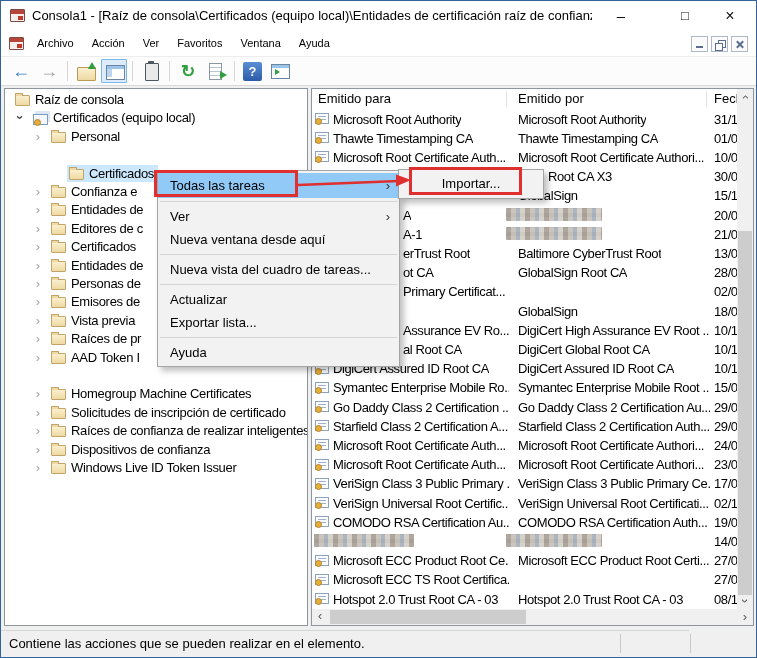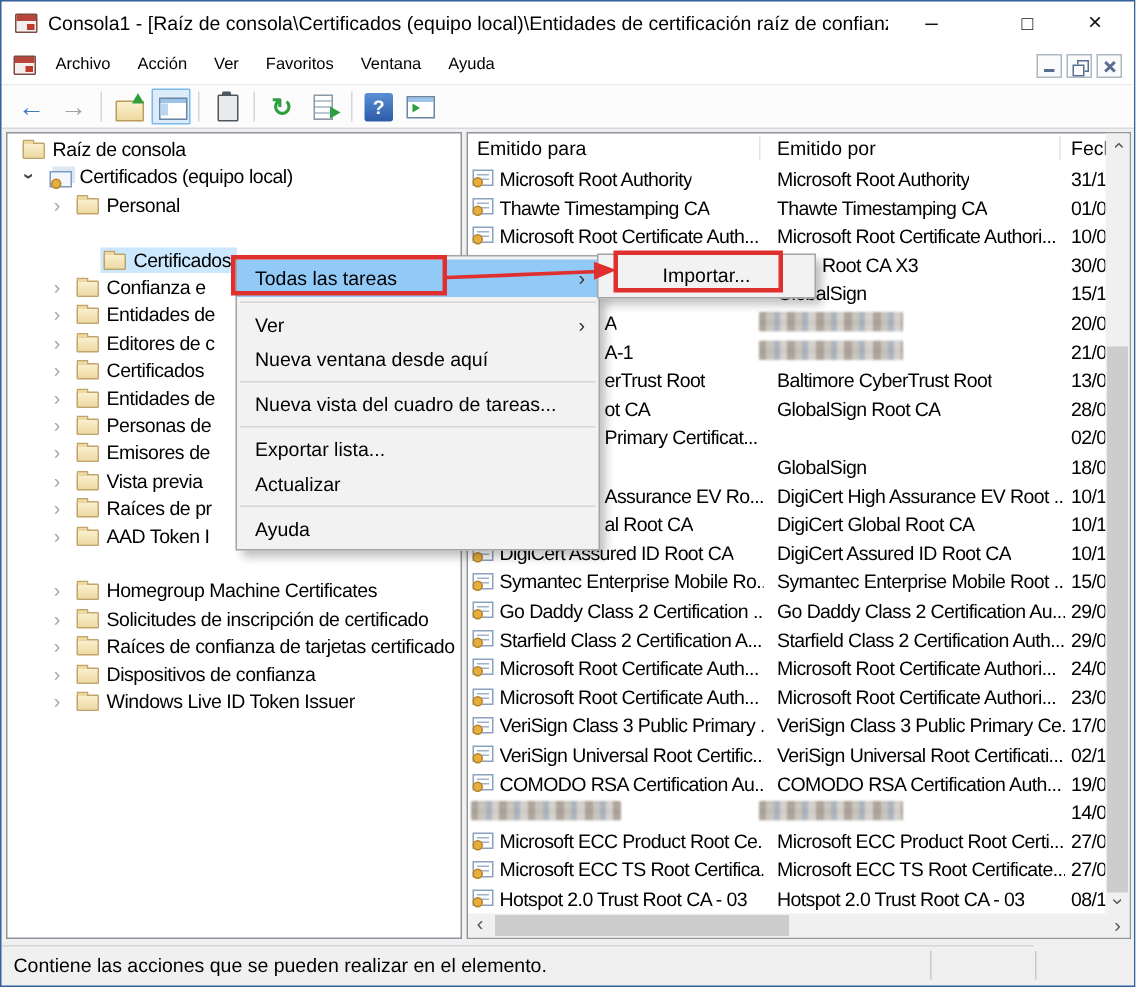--- a/index.html
+++ b/index.html
@@ -308,21 +308,21 @@
         <div class="chev" style="left: 26px;"></div>
         <div class="tnode" style="left: 44px;">
           <div class="icon-folder"></div>
           <div class="tlabel">Solicitudes de inscripción de certificado</div>
         </div>
       </div>
       <div class="trow" style="top: 331.2px;">
         <div class="chev" style="left: 26px;"></div>
         <div class="tnode" style="left: 44px;">
           <div class="icon-folder"></div>
-          <div class="tlabel">Raíces de confianza de tarjetas certificado</div>
+          <div class="tlabel">Raíces de confianza de realizar inteligentes</div>
         </div>
       </div>
       <div class="trow" style="top: 349.6px;">
         <div class="chev" style="left: 26px;"></div>
         <div class="tnode" style="left: 44px;">
           <div class="icon-folder"></div>
           <div class="tlabel">Dispositivos de confianza</div>
         </div>
       </div>
       <div class="trow" style="top: 368px;">
@@ -497,21 +497,20 @@
         </div>
         <div class="lcell cpara">Microsoft ECC Product Root Ce...</div>
         <div class="lcell cpor">Microsoft ECC Product Root Certi...</div>
         <div class="lcell cfecha">27/0</div>
       </div>
       <div class="lrow" style="top: 460.8px;">
         <div class="cicon">
           <div class="icon-cert"></div>
         </div>
         <div class="lcell cpara">Microsoft ECC TS Root Certifica...</div>
-        <div class="lcell cpor">Microsoft ECC TS Root Certificate...</div>
         <div class="lcell cfecha">27/0</div>
       </div>
       <div class="lrow" style="top: 480px;">
         <div class="cicon">
           <div class="icon-cert"></div>
         </div>
         <div class="lcell cpara">Hotspot 2.0 Trust Root CA - 03</div>
         <div class="lcell cpor">Hotspot 2.0 Trust Root CA - 03</div>
         <div class="lcell cfecha">08/1</div>
       </div>
@@ -529,22 +528,22 @@
 </div>
 
 <div id="context-menu">
     <div class="cm-item first hl has-sub">Todas las tareas</div>
     <div class="cm-sep"></div>
     <div class="cm-item has-sub">Ver</div>
     <div class="cm-item">Nueva ventana desde aquí</div>
     <div class="cm-sep"></div>
     <div class="cm-item">Nueva vista del cuadro de tareas...</div>
     <div class="cm-sep"></div>
+    <div class="cm-item">Actualizar</div>
     <div class="cm-item">Exportar lista...</div>
-    <div class="cm-item">Actualizar</div>
     <div class="cm-sep"></div>
     <div class="cm-item">Ayuda</div>
   </div>
 
 <div id="submenu">
   <div class="sm-item">Importar...</div>
 </div>
 
 <div class="annot-box" id="annot-box1"></div>
 <div class="annot-box" id="annot-box2"></div>

